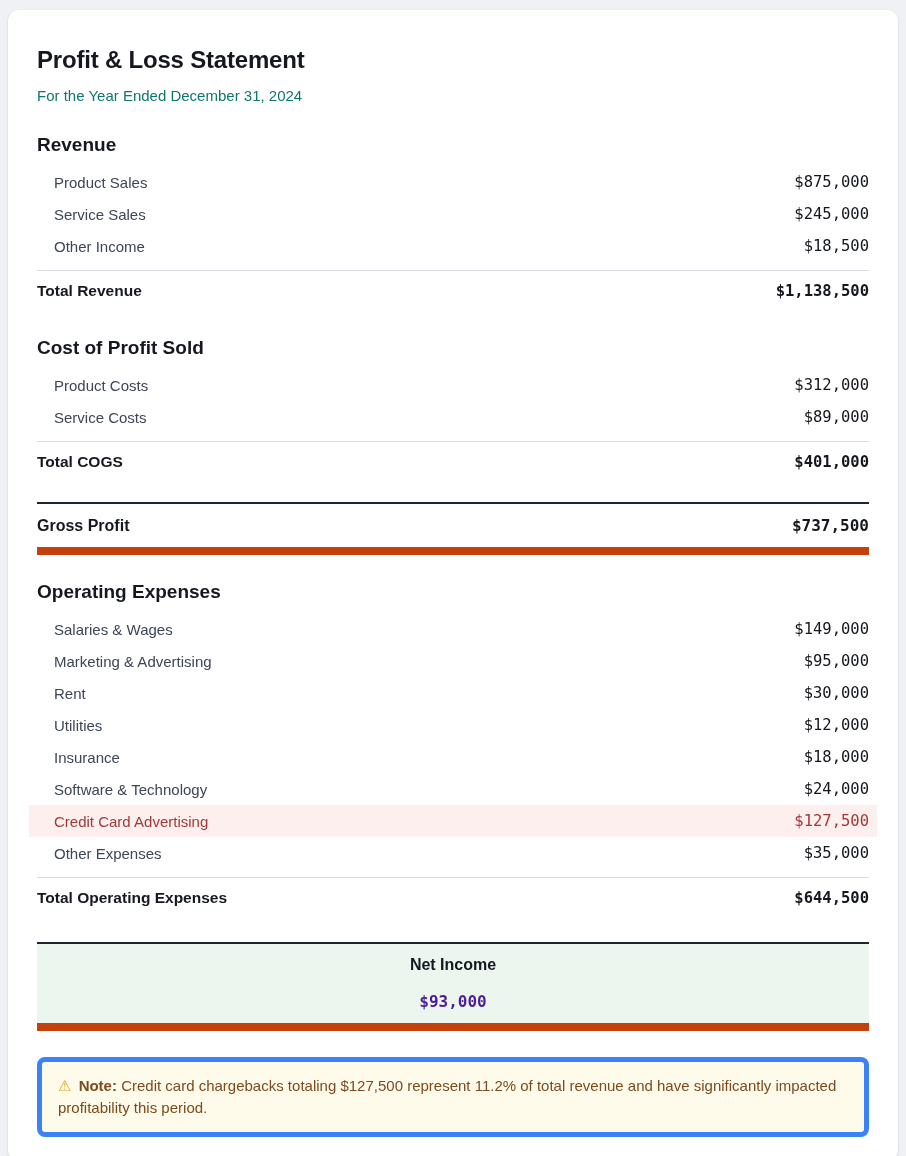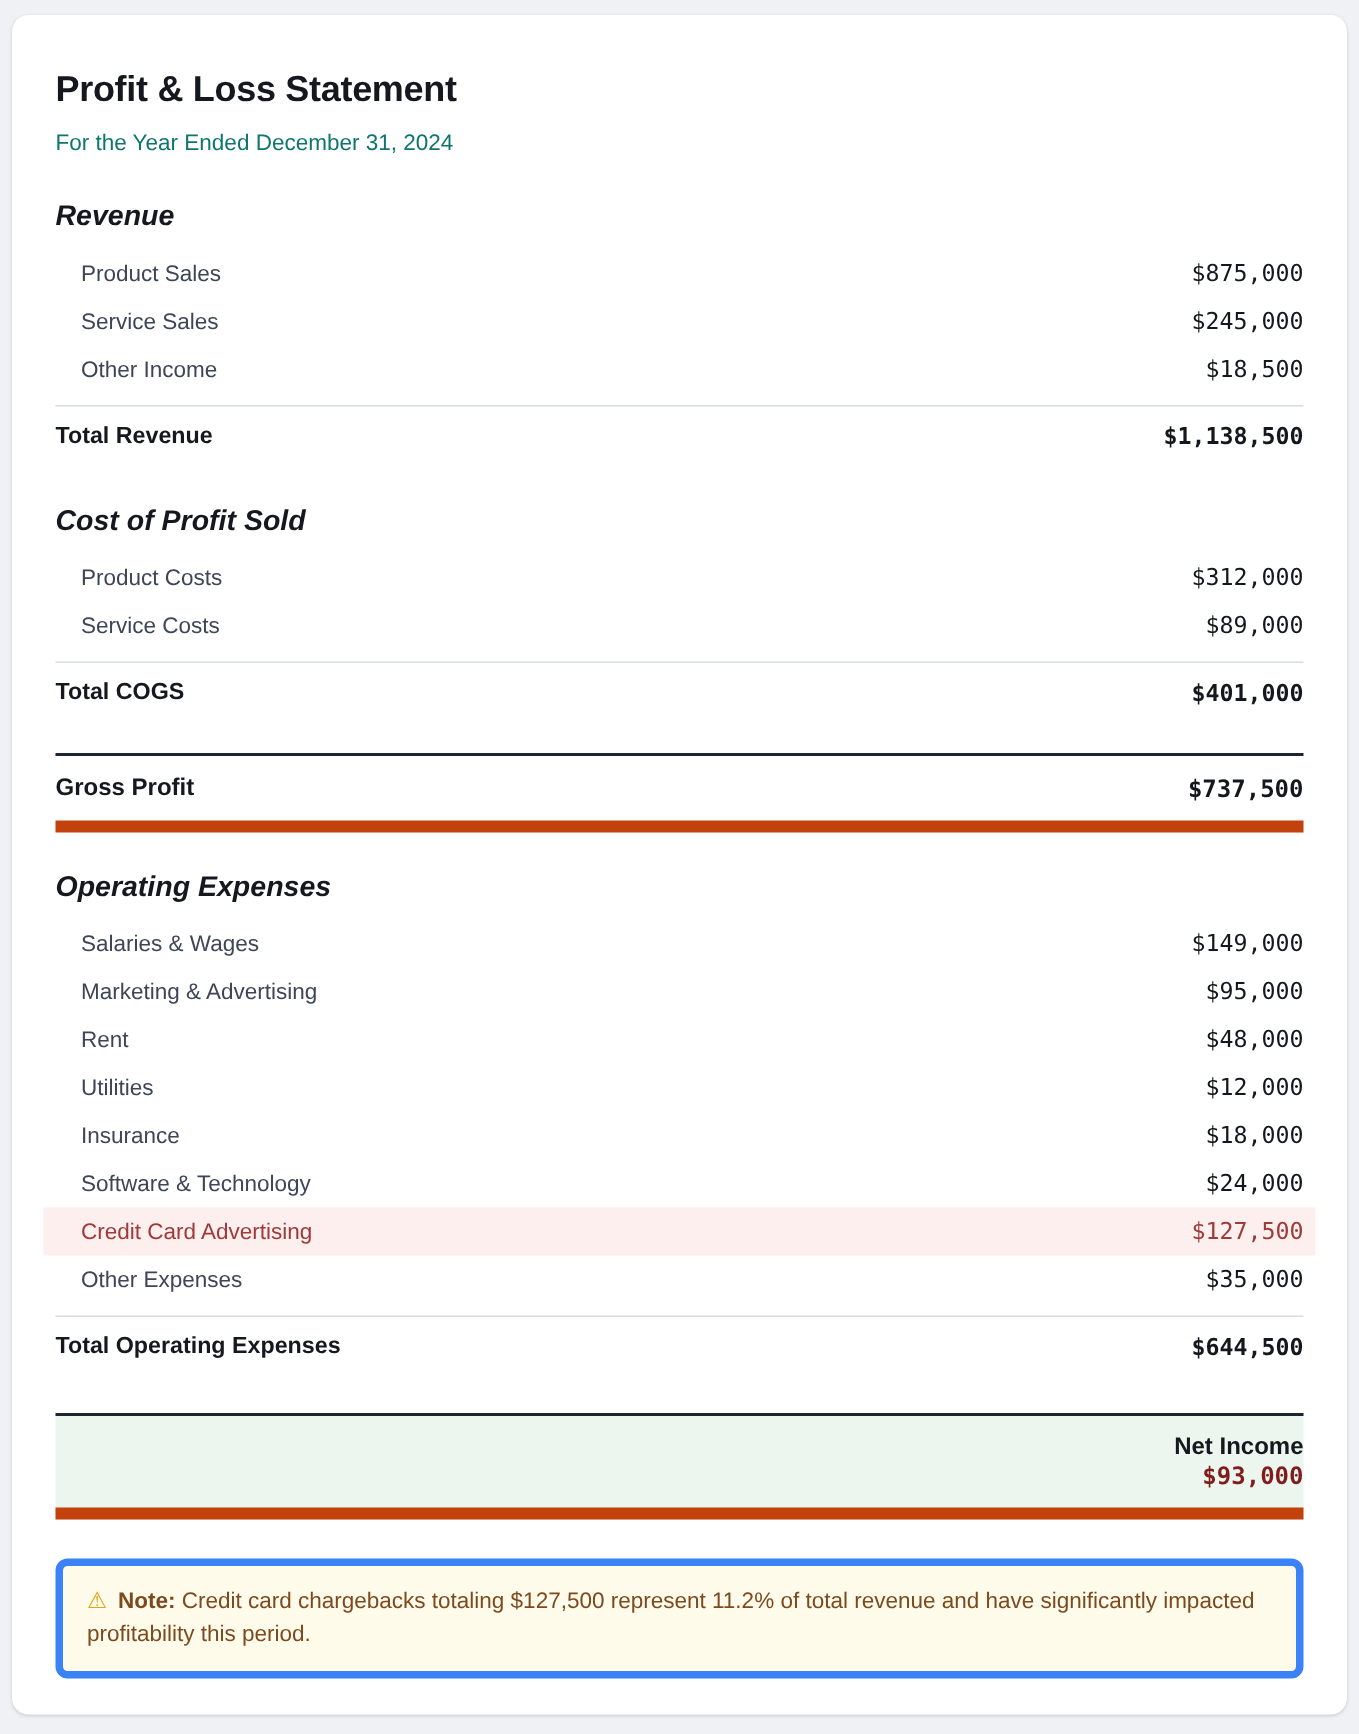--- a/index.html
+++ b/index.html
@@ -29,26 +29,25 @@
   .subtitle {
     margin: 0 0 30px;
     font-size: 15px;
     color: #0f766e;
   }
   .sec-h {
     margin: 26px 0 10px;
     font-size: 19px;
     font-weight: 700;
     color: #15181e;
-    font-style: italic;
   }
   .row {
     display: flex;
     justify-content: space-between;
-    align-items: flex-end;
+    align-items: center;
   }
   .item {
     padding: 7px 8px;
     margin: 0 -8px;
   }
   .item .lbl {
     padding-left: 17px;
     font-size: 15px;
     color: #3d4656;
   }
@@ -80,21 +79,21 @@
   .milestone .lbl-strong {
     font-size: 16px;
     font-weight: 600;
     color: #15181e;
   }
   .milestone .amt { font-weight: 700; font-size: 16px; }
   .highlight-red { background: #fdefee; }
   .highlight-red .lbl { color: #a03a3a; }
   .highlight-red .amt { color: #a03a3a; }
   .net { background: #ecf6ee; margin-top: 24px; flex-direction: column; }
-  .net .amt-net { color: #7f1d1d; }
+  .net .amt-net { color: #4c1d95; margin-top: 18px; }
   .note {
     margin-top: 26px;
     background: #fffbea;
     border: 5px solid #3b82f6;
     border-radius: 8px;
     padding: 13px 16px;
     font-size: 15px;
     line-height: 1.45;
     color: #7c4a1e;
   }
@@ -160,21 +159,21 @@
       <div class="row item">
         <span class="lbl">Salaries &amp; Wages</span>
         <span class="amt">$149,000</span>
       </div>
       <div class="row item">
         <span class="lbl">Marketing &amp; Advertising</span>
         <span class="amt">$95,000</span>
       </div>
       <div class="row item">
         <span class="lbl">Rent</span>
-        <span class="amt">$48,000</span>
+        <span class="amt">$30,000</span>
       </div>
       <div class="row item">
         <span class="lbl">Utilities</span>
         <span class="amt">$12,000</span>
       </div>
       <div class="row item">
         <span class="lbl">Insurance</span>
         <span class="amt">$18,000</span>
       </div>
       <div class="row item">

